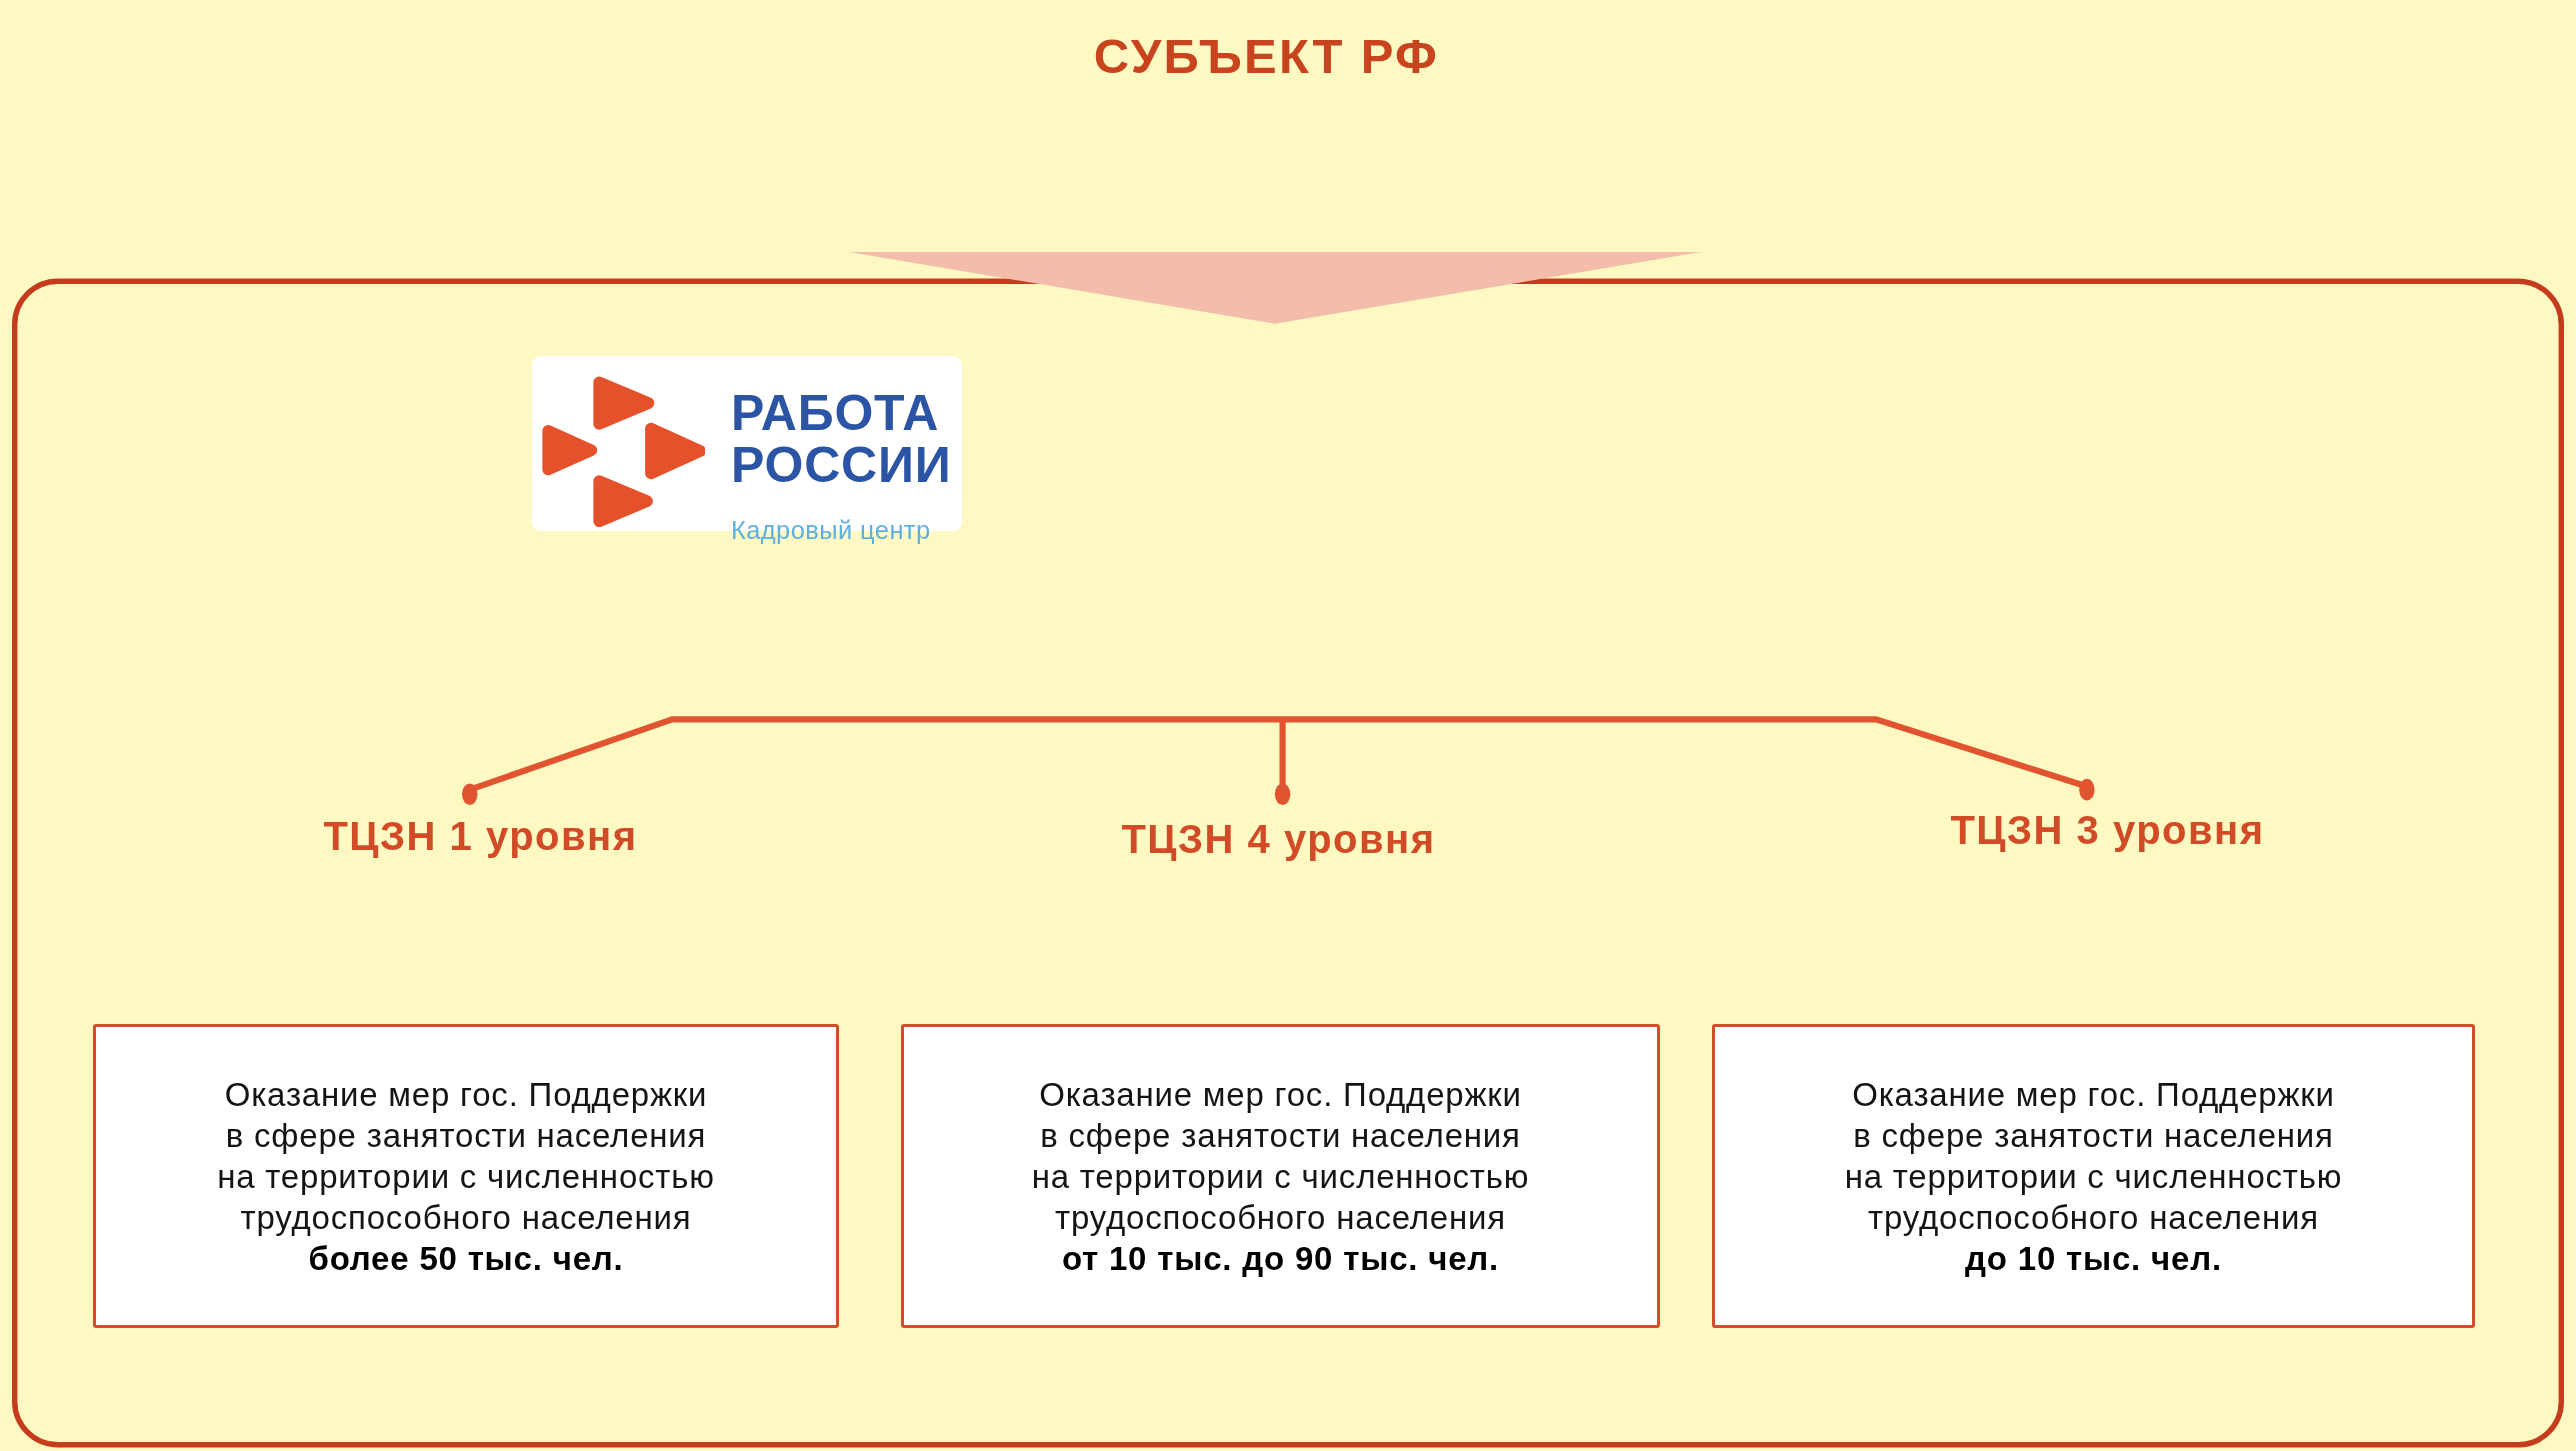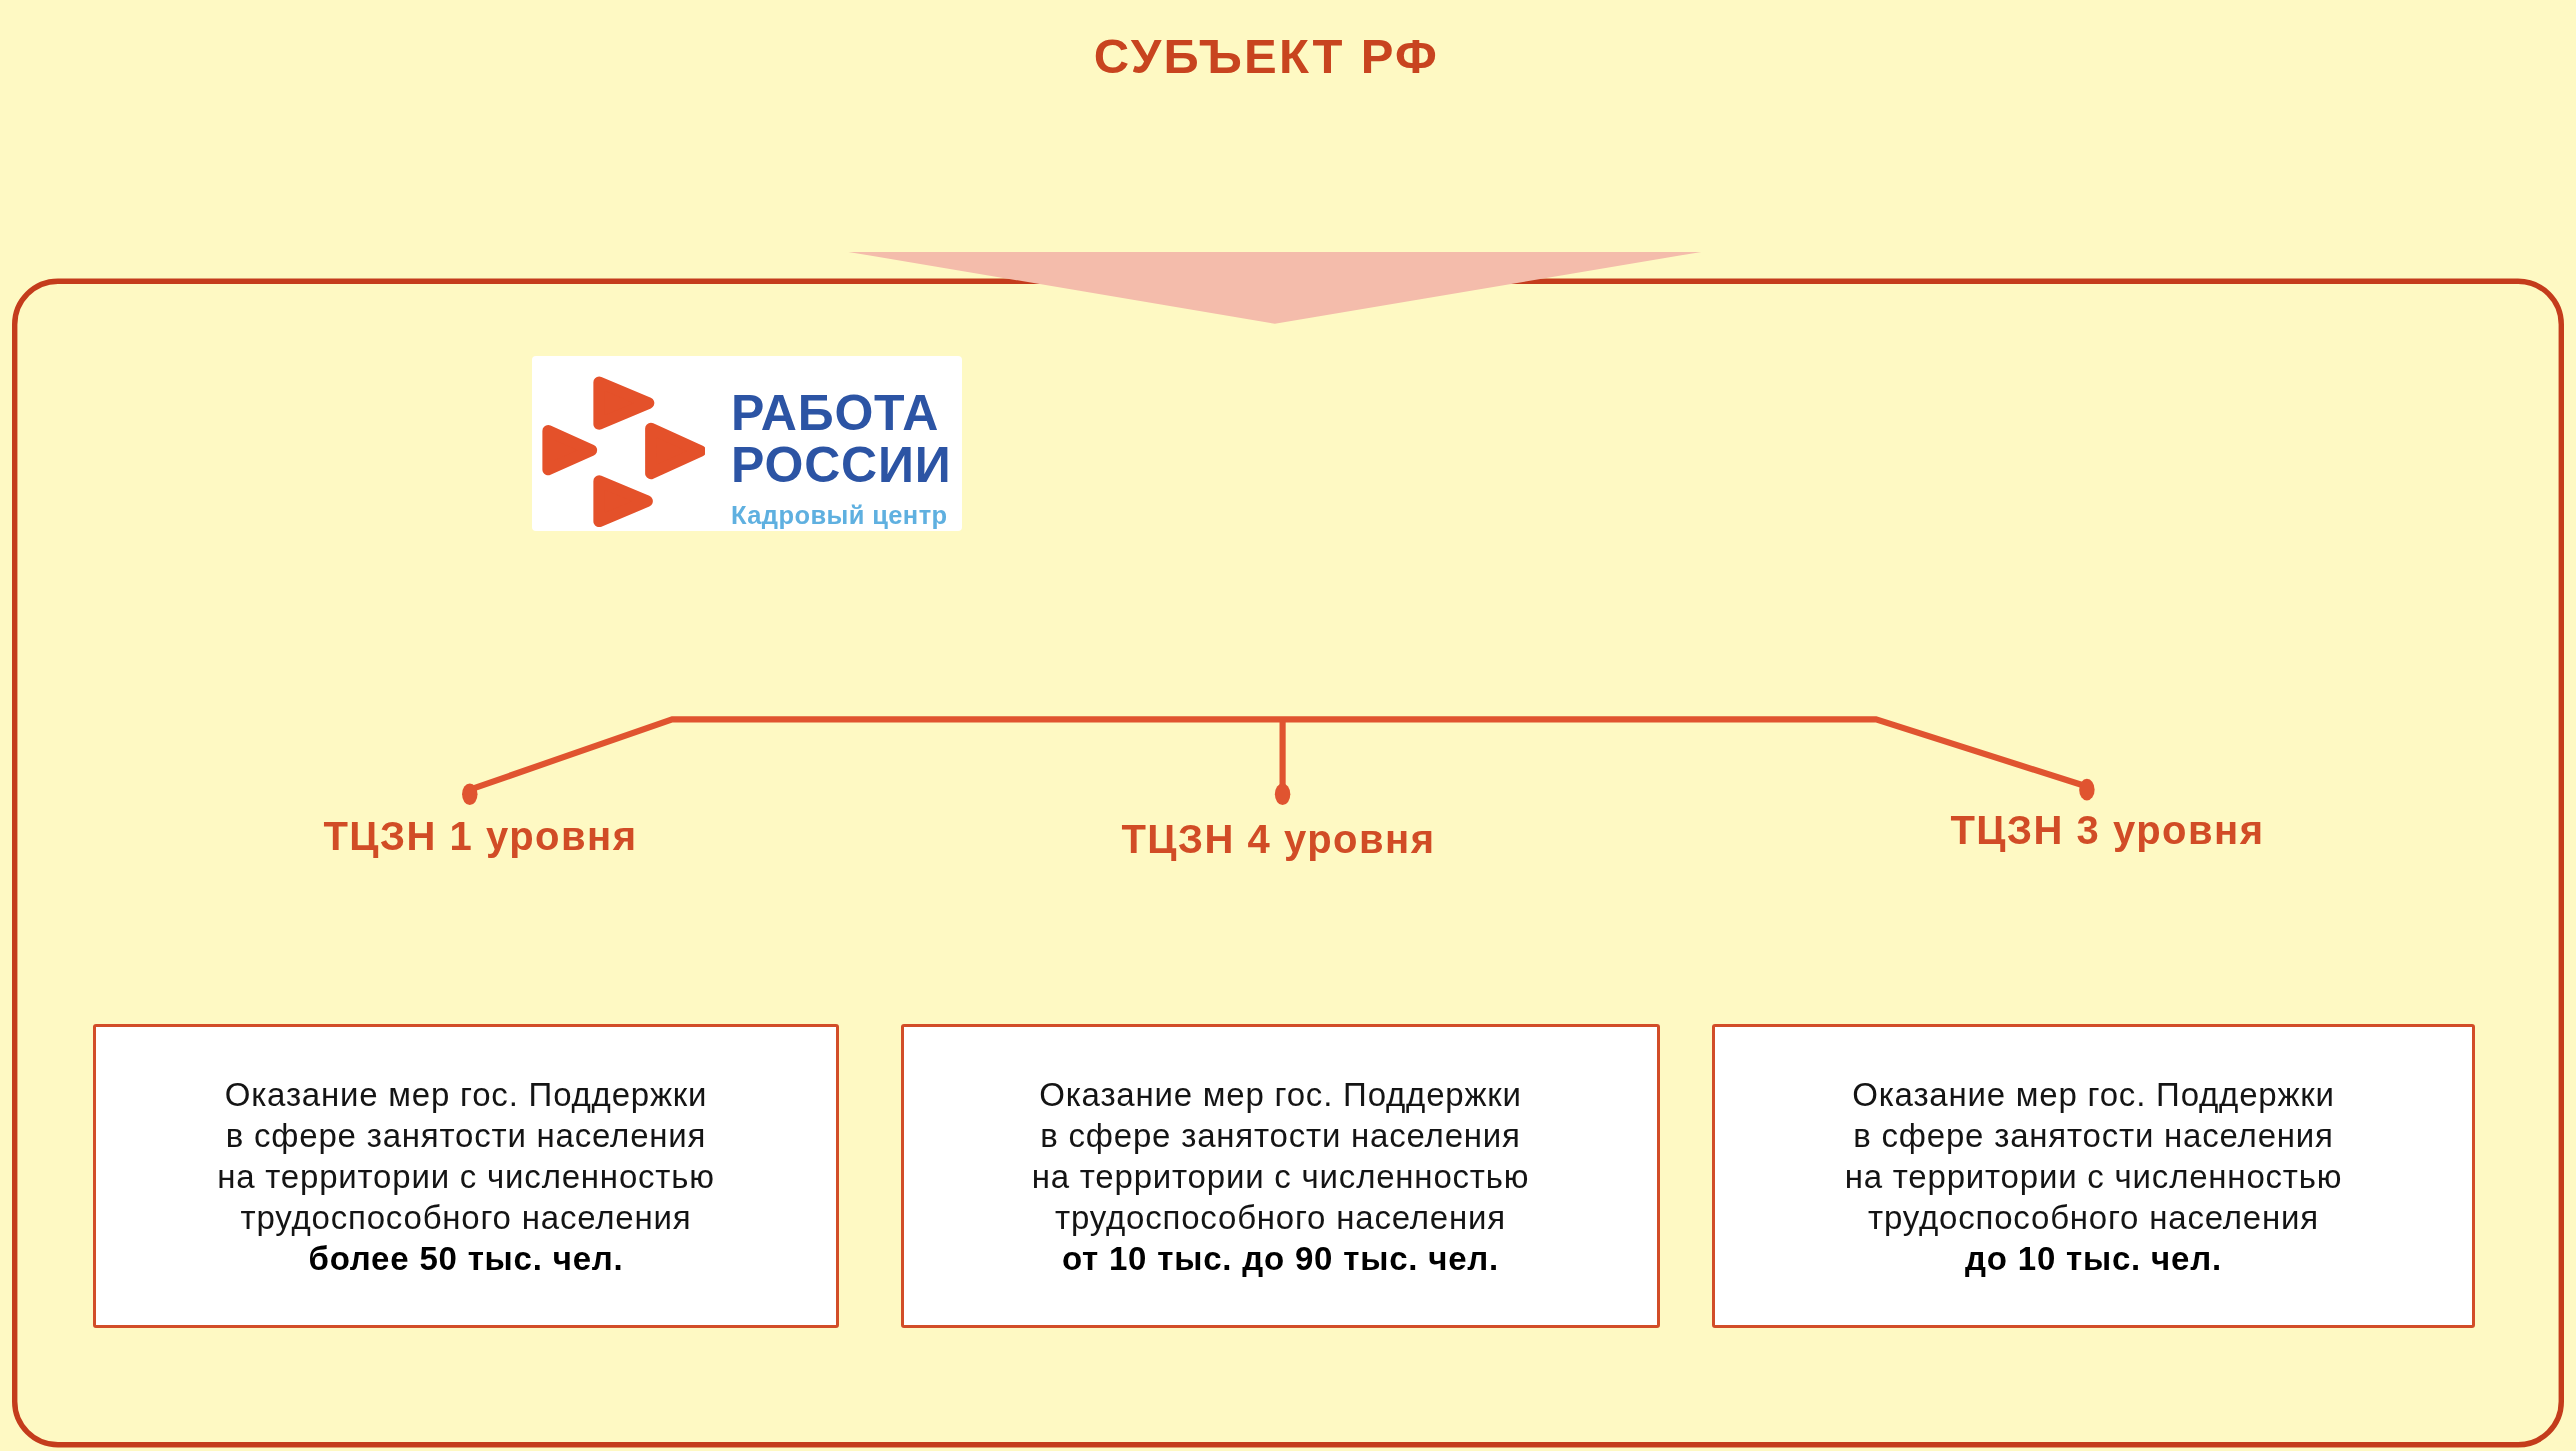--- a/index.html
+++ b/index.html
@@ -13,33 +13,33 @@
   .overlay{
     position:absolute;left:0;top:0;width:2576px;height:1451px;display:block;
   }
   .title{
     position:absolute;left:-21.6px;top:28px;width:2576px;
     text-align:center;font-size:49px;font-weight:bold;letter-spacing:2.3px;
     color:#C8441F;
   }
   .logo{
     position:absolute;left:532px;top:356px;width:430px;height:175px;
-    background:#ffffff;border-radius:4px;
+    background:#ffffff;border-radius:9px;
   }
   .logo-mark{
     position:absolute;left:10px;top:15.5px;width:163px;height:158px;display:block;
   }
   .logo-text{
     position:absolute;left:199px;top:31px;white-space:nowrap;
   }
   .logo-line{
     font-size:50px;font-weight:bold;color:#2C54A4;line-height:52px;letter-spacing:0.8px;
   }
   .logo-sub{
-    margin-top:10px;font-size:25.5px;font-weight:700;color:#5FB0E0;letter-spacing:0.4px;
+    margin-top:25px;font-size:25.5px;font-weight:400;color:#5FB0E0;letter-spacing:0.4px;
   }
   .level-label{
     position:absolute;width:541px;text-align:center;
     font-size:40px;font-weight:bold;letter-spacing:1.5px;color:#D14C26;white-space:nowrap;
   }
   .l1{left:210px;top:814px;}
   .l2{left:1008px;top:817px;}
   .l3{left:1837px;top:808px;}
   .card{
     position:absolute;top:1024px;height:304px;box-sizing:border-box;

